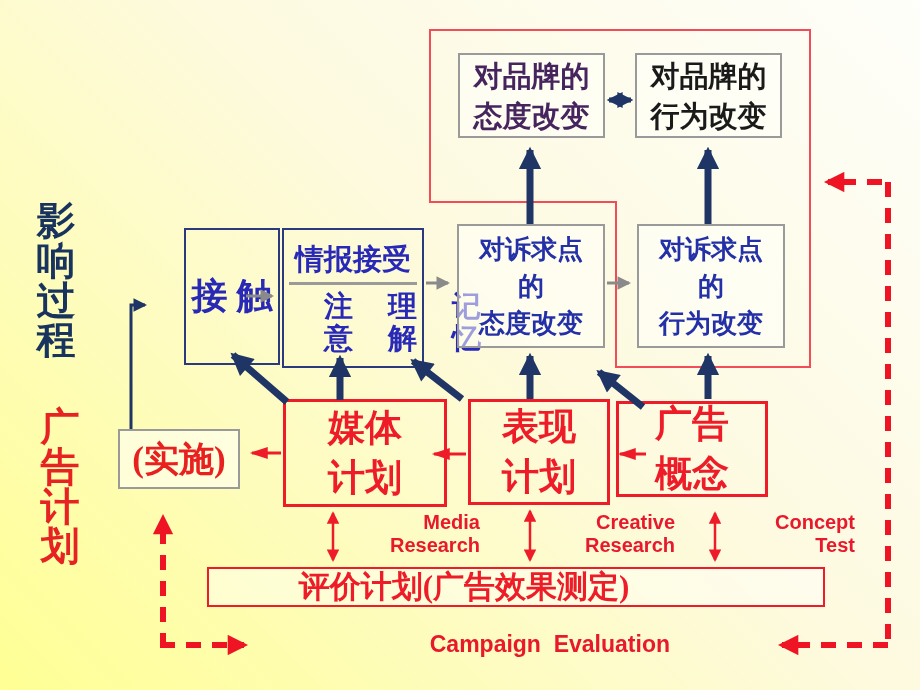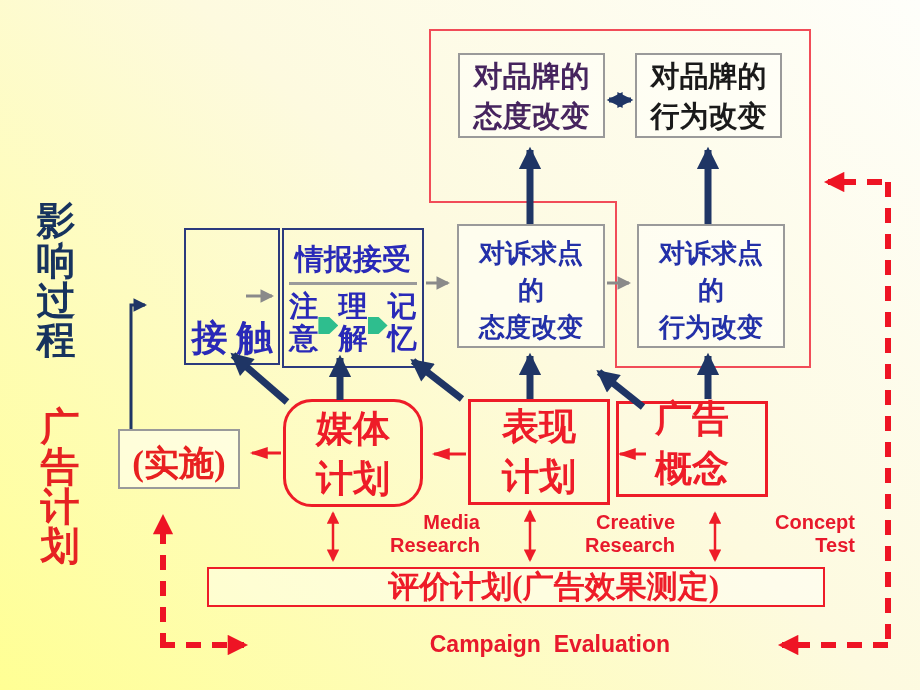--- a/index.html
+++ b/index.html
@@ -3,21 +3,21 @@
 <meta charset="utf-8">
 <style>
   html,body{margin:0;padding:0;background:#444;}
   .slide{
     position:relative;width:920px;height:690px;overflow:hidden;
     background:linear-gradient(45deg,#ffff94 0%,#fdfadf 55%,#fefefa 100%);
     font-family:"Liberation Serif", serif;
   }
   .abs{position:absolute;box-sizing:border-box;}
   .box{position:absolute;box-sizing:border-box;display:flex;flex-direction:column;
-       align-items:center;justify-content:flex-end;text-align:center;font-weight:bold;}
+       align-items:center;justify-content:center;text-align:center;font-weight:bold;}
   
   .title-box{left:32px;top:35px;width:373px;height:153px;background:#060606;
      border:3px solid #dfa839;box-shadow:inset 0 0 0 3px #060606, inset 0 0 0 5px #caa23a;
      display:flex;flex-direction:column;align-items:center;justify-content:center;}
   .title-box div{color:#b80404;font-size:31px;line-height:42px;letter-spacing:3px;font-weight:bold;}
   
   .v-label{position:absolute;width:44px;word-break:break-all;line-height:1.02;
      font-weight:bold;text-align:center;}
   .v-influence{left:34px;top:201px;font-size:39px;color:#17335e;}
   .v-adplan{left:38px;top:407px;font-size:39px;color:#e62222;}
@@ -26,32 +26,32 @@
   .gray-border{border:2px solid #9a9a9a;background:rgba(255,255,250,.55);}
   .red-border{border:3px solid #ee1c28;}
   .blue-text{color:#2929b8;}
   .red-text{color:#ee1c28;}
   .contact{left:152px;top:228px;width:96px;height:137px;font-size:36px;white-space:pre;margin-left:32px;}
   .perception{left:282px;top:228px;width:142px;height:140px;padding:8px 5px;
       justify-content:flex-start;}
   .perception .hdr{font-size:29px;line-height:42px;height:44px;}
   .perception .rule{height:3px;background:#9a9a9a;width:128px;margin:0 0 2px 0;}
   .perception .row{display:flex;flex:1;width:100%;align-items:center;justify-content:space-between;padding:0 2px;}
-  .perception .vchar{width:31px;font-size:29px;line-height:1.1;word-break:break-all;text-align:center;}
+  .perception .vchar{width:31px;font-size:29px;line-height:1.1;word-break:break-all;text-align:center;margin-left:35px;}
   .green-arrow{width:21px;height:21px;background:#2ebe8e;margin-top:6px;
       clip-path:polygon(0 10%,55% 10%,100% 50%,55% 90%,0 90%);}
   .appeal{width:148px;height:124px;font-size:26px;line-height:37px;color:#2330a8;}
   .appeal-att{left:457px;top:224px;}
   .appeal-beh{left:637px;top:224px;}
   .brand{width:147px;height:85px;font-size:29px;line-height:40px;}
   .brand-att{left:458px;top:53px;color:#46245e;}
   .brand-beh{left:635px;top:53px;color:#1a1a1a;}
   .implement{left:118px;top:429px;width:122px;height:60px;font-size:35px;color:#e82020;}
   .plan{font-size:37px;line-height:50px;}
-  .media-plan{left:283px;top:399px;width:140px;height:108px;border-radius:29px;}
+  .media-plan{left:283px;top:399px;width:164px;height:108px;}
   .creative-plan{left:468px;top:399px;width:142px;height:106px;}
   .ad-concept{left:616px;top:401px;width:152px;height:96px;}
   .evaluation{left:207px;top:567px;width:618px;height:40px;font-size:31px;
       flex-direction:row;padding-right:104px;background:rgba(255,255,250,.45);}
   
   .eng{position:absolute;text-align:right;color:#e8192c;font-weight:bold;
       font-family:"Liberation Sans", sans-serif;font-size:20px;line-height:23px;}
   .eng-media{left:330px;top:511px;width:150px;}
   .eng-creative{left:525px;top:511px;width:150px;}
   .eng-concept{left:705px;top:511px;width:150px;}

